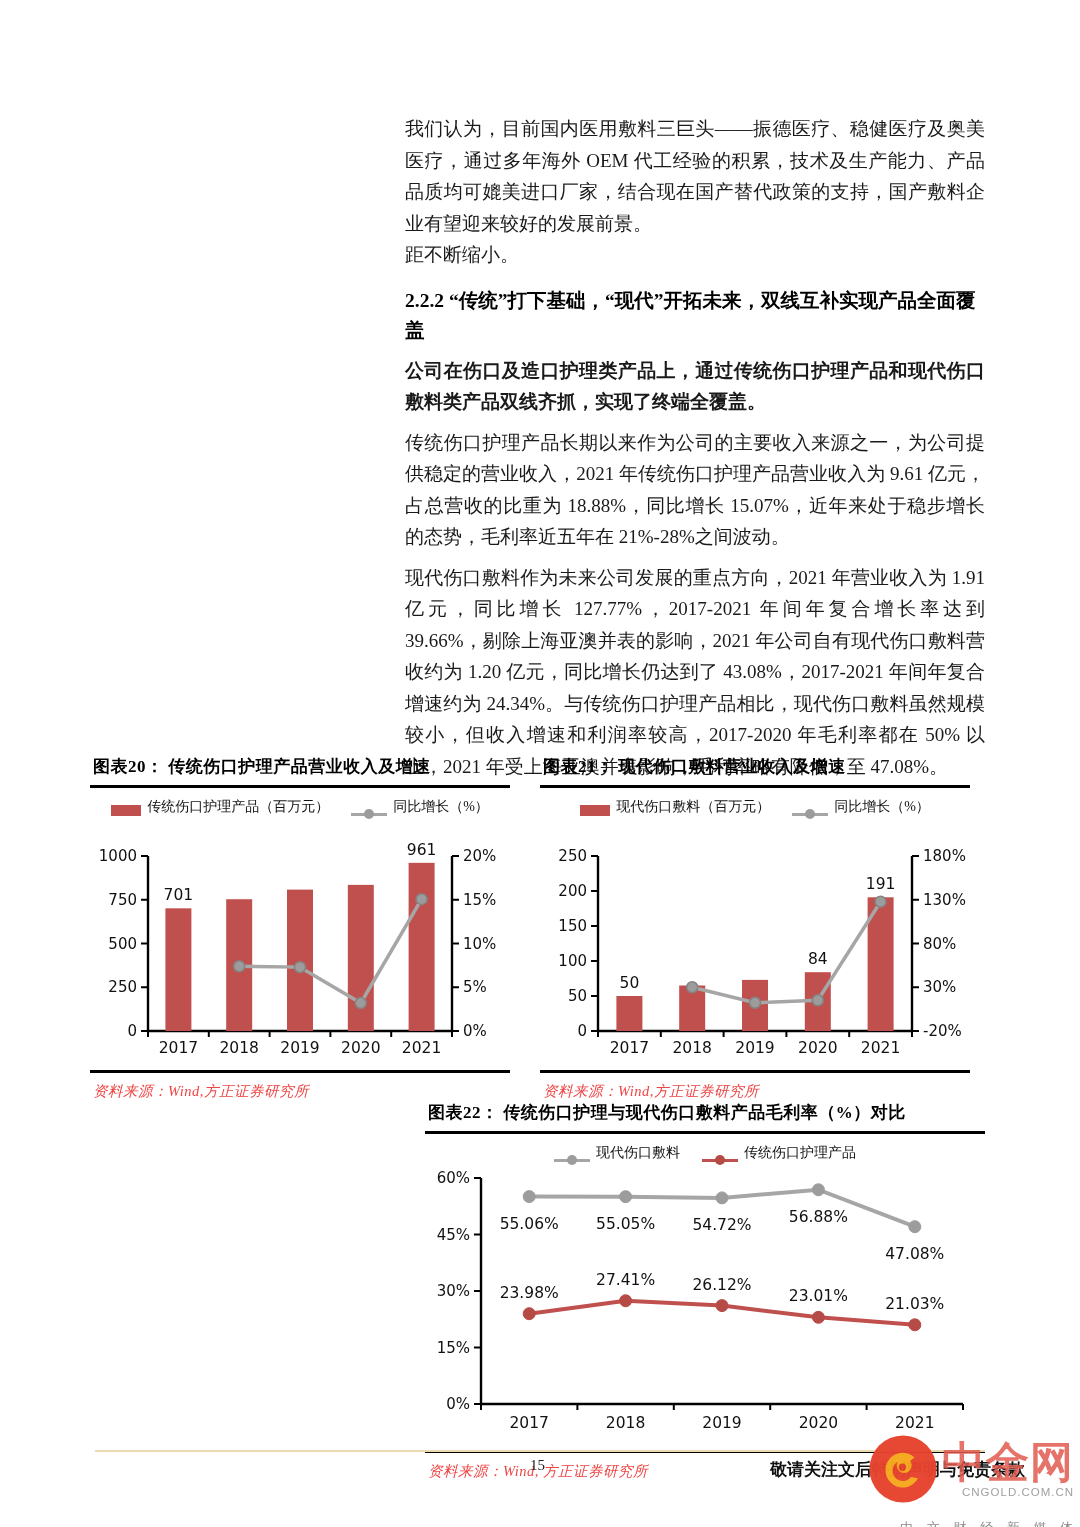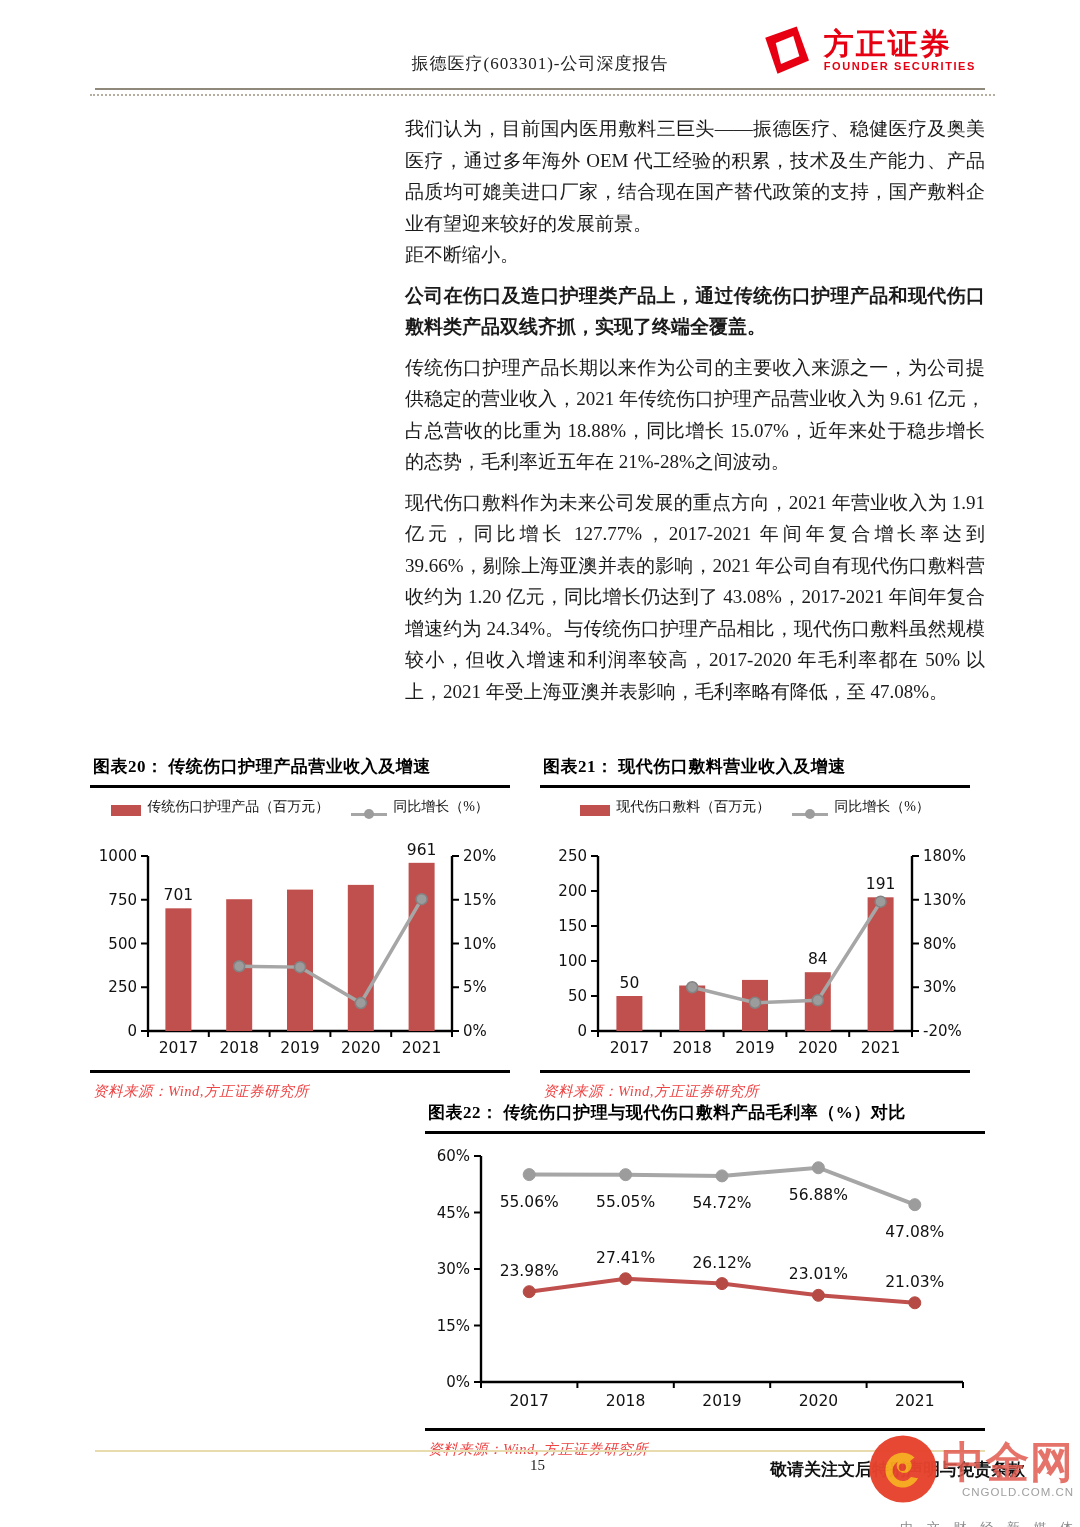--- a/index.html
+++ b/index.html
@@ -62,39 +62,25 @@
   .wm-tagline{font-family:"Liberation Sans","DejaVu Sans",sans-serif;font-size:13px;color:#8a8a8a;
               letter-spacing:5px;margin-top:13px;text-align:right;white-space:nowrap;}
 
   svg text{font-family:"DejaVu Sans","Liberation Sans",sans-serif;}
 </style>
 </head>
 <body>
 
 <div class="page">
 
-  <div class="page-header">
-    <div class="doc-title">振德医疗(603301)-公司深度报告</div>
-    <div class="brand">
-      <svg class="brand-icon" viewBox="0 0 64 64">
-        <path d="M6 18 L42 5 L56 44 L20 59 Z" fill="#e60012"></path>
-        <path d="M18 24 L38 16 L45 39 L24 48 Z" fill="#ffffff"></path>
-      </svg>
-      <div class="brand-text">
-        <div class="brand-cn">方正证券</div>
-        <div class="brand-en">FOUNDER SECURITIES</div>
-      </div>
-    </div>
-    <div class="header-rule"></div>
-    <div class="header-rule-dotted"></div>
-  </div>
 
   <div class="content">
     <p class="body-text">我们认为，目前国内医用敷料三巨头——振德医疗、稳健医疗及奥美医疗，通过多年海外 OEM 代工经验的积累，技术及生产能力、产品品质均可媲美进口厂家，结合现在国产替代政策的支持，国产敷料企业有望迎来较好的发展前景。</p>
     <p class="body-text" style="margin-top:0">距不断缩小。</p>
+    <h3 class="section-heading">2.2.2  “传统”打下基础，“现代”开拓未来，双线互补实现产品全面覆盖</h3>
     <p class="body-text bold">公司在伤口及造口护理类产品上，通过传统伤口护理产品和现代伤口敷料类产品双线齐抓，实现了终端全覆盖。</p>
     <p class="body-text">传统伤口护理产品长期以来作为公司的主要收入来源之一，为公司提供稳定的营业收入，2021 年传统伤口护理产品营业收入为 9.61 亿元，占总营收的比重为 18.88%，同比增长 15.07%，近年来处于稳步增长的态势，毛利率近五年在 21%-28%之间波动。</p>
     <p class="body-text">现代伤口敷料作为未来公司发展的重点方向，2021 年营业收入为 1.91 亿元，同比增长 127.77%，2017-2021 年间年复合增长率达到 39.66%，剔除上海亚澳并表的影响，2021 年公司自有现代伤口敷料营收约为 1.20 亿元，同比增长仍达到了 43.08%，2017-2021 年间年复合增速约为 24.34%。与传统伤口护理产品相比，现代伤口敷料虽然规模较小，但收入增速和利润率较高，2017-2020 年毛利率都在 50% 以上，2021 年受上海亚澳并表影响，毛利率略有降低，至 47.08%。</p>
   </div>
 
   <div class="figs-row">
 
     <figure class="figure" style="width:420px">
       <div class="fig-title">图表20：  传统伤口护理产品营业收入及增速</div>
       <div class="fig-body">
@@ -227,20 +213,30 @@
       </div>
       <div class="fig-source">资料来源：Wind,方正证券研究所</div>
     </figure>
 
   </div>
 
   <div class="fig22-wrap">
     <figure class="figure" style="width:560px">
       <div class="fig-title">图表22：  传统伤口护理与现代伤口敷料产品毛利率（%）对比</div>
       <div class="fig-body">
+        <div class="fig-legend">
+          <span class="leg-item">
+            <span class="sw-line"></span>
+            <span>现代伤口敷料</span>
+          </span>
+          <span class="leg-item">
+            <span class="sw-line red"></span>
+            <span>传统伤口护理产品</span>
+          </span>
+        </div>
         <svg id="fig22" width="560" height="282">
             <line x1="56" y1="16" x2="56" y2="242" stroke="#000" stroke-width="2.4"></line>
             <line x1="56" y1="242" x2="538" y2="242" stroke="#000" stroke-width="2.4"></line>
             <line x1="49" y1="242" x2="56" y2="242" stroke="#000" stroke-width="2"></line>
             <text x="45" y="247" text-anchor="end" font-size="15" fill="#111">0%</text>
             <line x1="49" y1="185.5" x2="56" y2="185.5" stroke="#000" stroke-width="2"></line>
             <text x="45" y="190.5" text-anchor="end" font-size="15" fill="#111">15%</text>
             <line x1="49" y1="129" x2="56" y2="129" stroke="#000" stroke-width="2"></line>
             <text x="45" y="134" text-anchor="end" font-size="15" fill="#111">30%</text>
             <line x1="49" y1="72.5" x2="56" y2="72.5" stroke="#000" stroke-width="2"></line>

